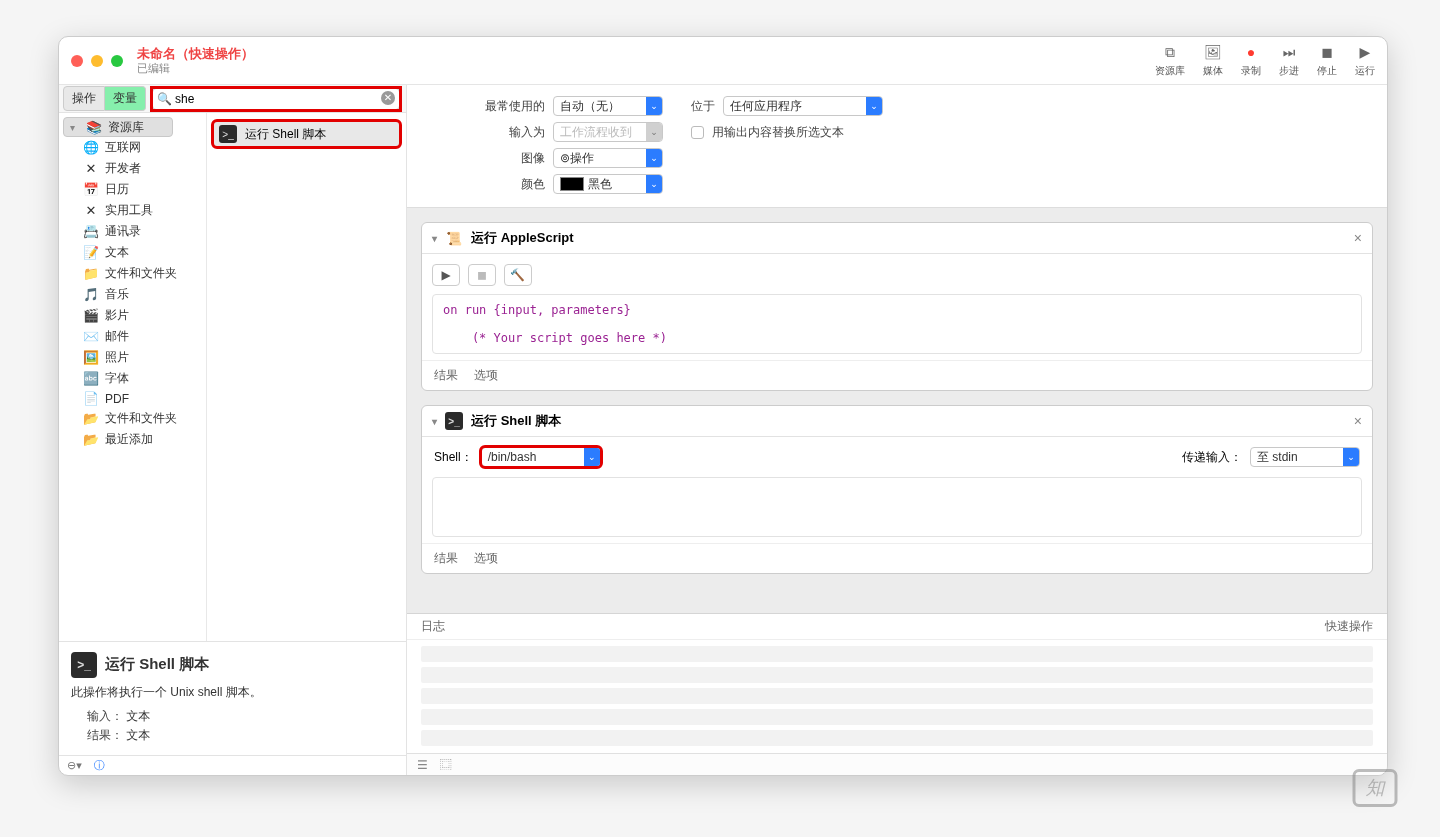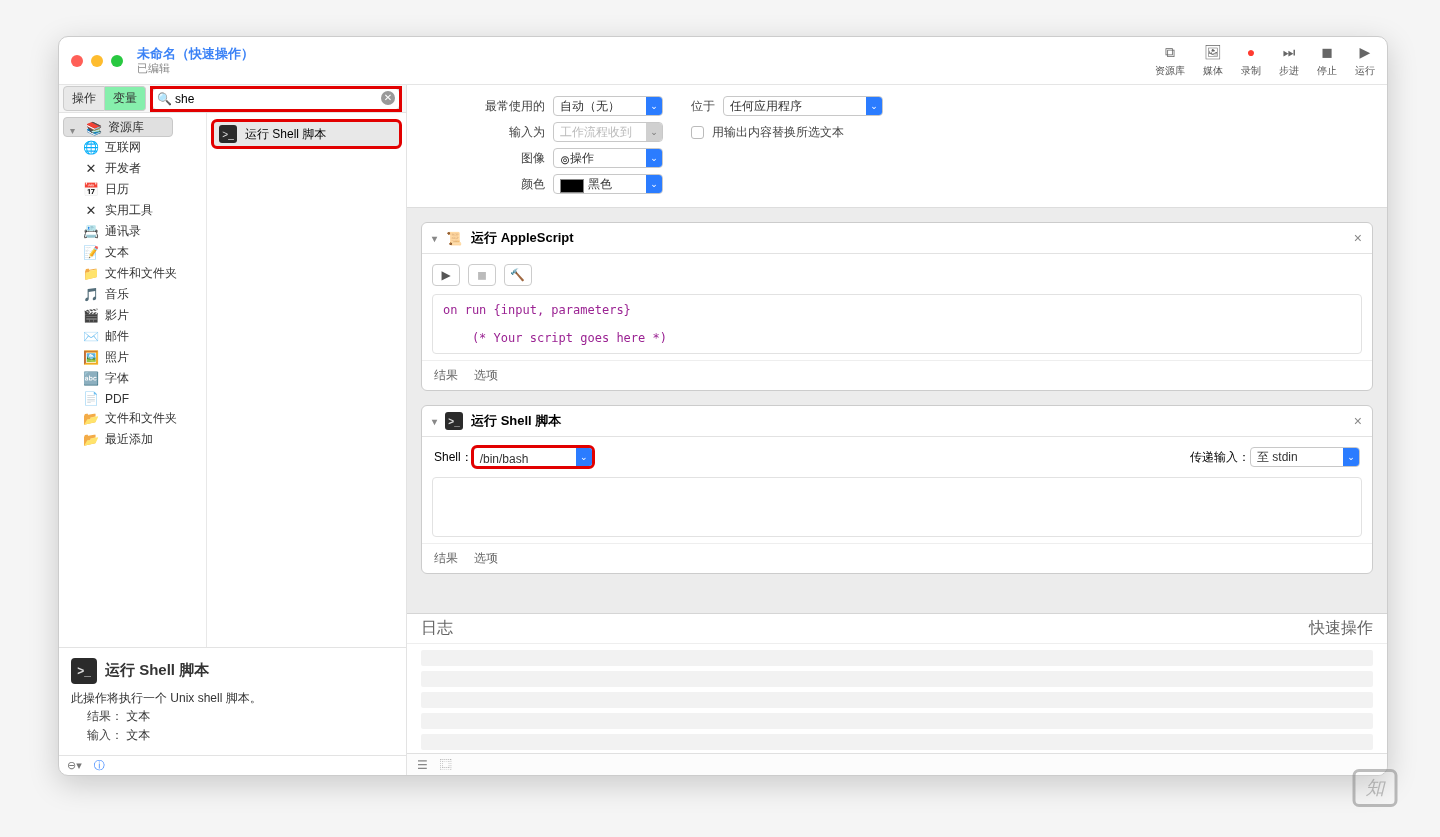--- a/index.html
+++ b/index.html
@@ -3,21 +3,21 @@
 <meta charset="utf-8">
 <style>
 * { box-sizing: border-box; margin: 0; padding: 0; font-family: -apple-system, "Helvetica Neue", Arial, sans-serif; }
 body { background: #f5f5f5; width: 1440px; height: 837px; position: relative; }
 .window { position: absolute; left: 58px; top: 36px; width: 1330px; height: 740px; background: #fff; border: 1px solid #ccc; border-radius: 10px; box-shadow: 0 8px 30px rgba(0,0,0,.18); display: flex; flex-direction: column; overflow: hidden; }
 .titlebar { height: 48px; display: flex; align-items: center; padding: 0 12px; border-bottom: 1px solid #e5e5e5; }
 .traffic { display: flex; gap: 8px; margin-right: 14px; }
 .dot { width: 12px; height: 12px; border-radius: 50%; }
 .dot.r{background:#ff5f57}.dot.y{background:#febc2e}.dot.g{background:#28c840}
 .title-block{display:flex;flex-direction:column;line-height:1.2}
-.title{font-size:13px;font-weight:600;color:#3b82f6}
+.title{font-size:13px;font-weight:600;color:#ef4444}
 .sub{font-size:11px;color:#888}
 .tb-spacer{flex:1}
 .tb-actions{display:flex;gap:18px;font-size:10px;color:#555;text-align:center}
 .tb-btn{display:flex;flex-direction:column;align-items:center;gap:3px;cursor:default}
 .tb-ico{width:18px;height:18px;display:flex;align-items:center;justify-content:center;font-size:14px;color:#666}
 .tb-ico.red{color:#ff3b30}
 .body{flex:1;display:flex;min-height:0}
 .left-col{width:348px;display:flex;flex-direction:column;border-right:1px solid #e3e3e3}
 .tabs-row{height:28px;display:flex;align-items:center;border-bottom:1px solid #e3e3e3;background:#f7f7f7}
 .seg{display:flex;font-size:12px;margin-left:4px}
@@ -41,44 +41,44 @@
 .desc-panel{border-top:1px solid #e3e3e3;padding:10px 12px;font-size:12px;color:#333;background:#fff;flex-shrink:0}
 .desc-title{display:flex;align-items:center;gap:8px;font-weight:700;font-size:15px;margin-bottom:6px}
 .desc-title .dicon{width:26px;height:26px;background:#2b2b2b;border-radius:4px;display:flex;align-items:center;justify-content:center;color:#ddd;font-size:12px}
 .desc-meta{margin-left:16px;line-height:1.6}
 .desc-meta b{font-weight:400;color:#444}
 .status-bar{height:20px;border-top:1px solid #e3e3e3;display:flex;align-items:center;padding:0 8px;gap:12px;font-size:11px;color:#777}
 .main-col{flex:1;display:flex;flex-direction:column;min-width:0;background:#ececec}
 .params{background:#fff;padding:8px 20px 10px;border-bottom:1px solid #ddd}
 .prow{display:flex;align-items:center;gap:8px;font-size:12px;color:#444;min-height:26px}
 .prow label{width:118px;text-align:right}
-.sel{display:inline-flex;align-items:flex-end;min-width:110px;height:20px;border:1px solid #c8c8c8;border-radius:4px;background:#fff;padding:0 18px 0 6px;position:relative;font-size:12px;color:#333}
+.sel{display:inline-flex;align-items:center;min-width:110px;height:20px;border:1px solid #c8c8c8;border-radius:4px;background:#fff;padding:0 18px 0 6px;position:relative;font-size:12px;color:#333}
 .sel .arr{position:absolute;right:0;top:0;width:16px;height:100%;background:#2b7cff;border-radius:0 3px 3px 0;display:flex;align-items:center;justify-content:center;color:#fff;font-size:9px}
 .sel.gray .arr{background:#d0d0d0;color:#777}
 .sel.disabled{color:#bbb}
 .cbox{width:13px;height:13px;border:1px solid #bbb;border-radius:3px;display:inline-block;vertical-align:middle}
 .swatch{width:24px;height:14px;background:#000;border:1px solid #888;display:inline-block;vertical-align:middle;margin-right:4px}
 .canvas{flex:1;overflow:auto;padding:14px}
 .action{background:#fff;border:1px solid #ccc;border-radius:6px;margin-bottom:14px}
 .ahead{display:flex;align-items:center;gap:8px;padding:6px 10px;border-bottom:1px solid #e2e2e2;font-size:13px;font-weight:600}
 .ahead .chev{color:#888;font-size:10px}
 .ahead .aicon{width:18px;height:18px;display:flex;align-items:center;justify-content:center;font-size:13px}
 .ahead .aicon.dark{background:#2b2b2b;color:#ddd;border-radius:3px;font-size:10px}
 .ahead .close{margin-left:auto;color:#888;font-weight:400;font-size:14px}
 .abody{padding:6px 10px}
 .abtnrow{display:flex;gap:8px;padding:4px 0 8px}
 .abtn{width:28px;height:22px;border:1px solid #ccc;border-radius:4px;display:flex;align-items:center;justify-content:center;color:#555;font-size:12px;background:#fff}
 .script{border:1px solid #e2e2e2;border-radius:4px;padding:8px 10px;font-family:Menlo,Consolas,monospace;font-size:12px;color:#9b2393;min-height:50px;white-space:pre}
 .afoot{display:flex;gap:16px;padding:6px 12px;border-top:1px solid #eee;font-size:12px;color:#666}
-.shell-row{display:flex;align-items:center;gap:0;font-size:12px;padding:4px 2px 10px}
+.shell-row{display:flex;align-items:center;gap:8px;font-size:12px;padding:4px 2px 10px}
 .shell-row .spacer{flex:1}
 .shell-sel{min-width:120px}
 .shell-area{border:1px solid #e2e2e2;border-radius:4px;min-height:60px}
 .logs{height:140px;border-top:1px solid #d5d5d5;background:#fff;display:flex;flex-direction:column}
-.logs-head{display:flex;padding:4px 14px;font-size:16px;color:#666;border-bottom:1px solid #eee}
+.logs-head{display:flex;padding:4px 14px;font-size:12px;color:#666;border-bottom:1px solid #eee}
 .logs-head span:last-child{margin-left:auto}
 .logs-body{flex:1;padding:6px 14px}
 .logrow{height:16px;background:#f2f2f2;margin-bottom:5px;border-radius:2px}
 .main-status{height:22px;border-top:1px solid #e0e0e0;background:#fcfcfc;display:flex;align-items:center;gap:12px;padding:0 10px;color:#888;font-size:12px}
 .watermark{position:absolute;right:40px;bottom:24px;font-size:38px;font-style:italic;font-weight:300;color:rgba(120,120,120,.55);display:flex;align-items:center;gap:12px;font-family:Georgia,serif}
 .zhihu{width:50px;height:50px;opacity:.55}
 </style>
 </head>
 <body>
 
@@ -228,24 +228,24 @@
             <span>运行 Shell 脚本</span>
           </div>
         </div>
       </div>
 
       <div class="desc-panel">
         <div class="desc-title">
           <span class="dicon">&gt;_</span>
           <span>运行 Shell 脚本</span>
         </div>
-        <div style="">此操作将执行一个 Unix shell 脚本。</div>
+        <div style="margin-bottom:6px">此操作将执行一个 Unix shell 脚本。</div>
         <div class="desc-meta">
+          <div><b>输入：</b> <span>文本</span></div>
           <div><b>结果：</b> <span>文本</span></div>
-          <div><b>输入：</b> <span>文本</span></div>
         </div>
       </div>
 
       <div class="status-bar">
         <span>⊖▾</span>
         <span style="color:#2b7cff">ⓘ</span>
       </div>
     </div>
 
     <div class="main-col">

